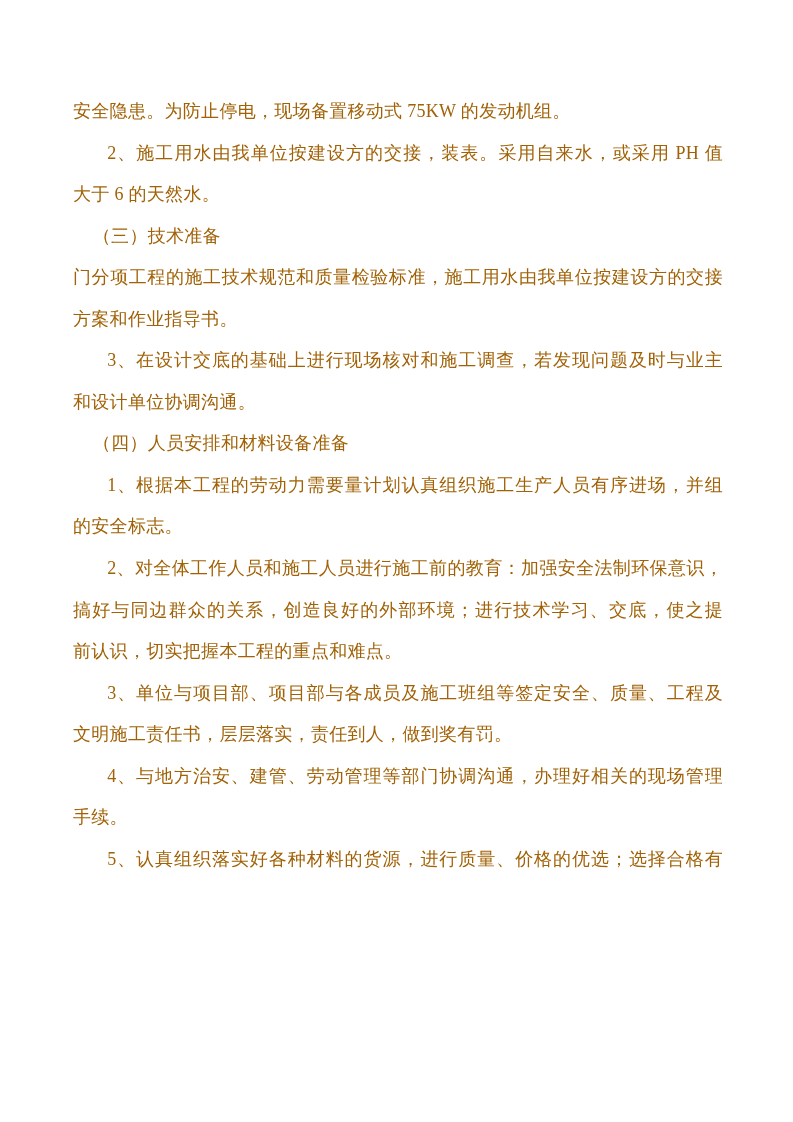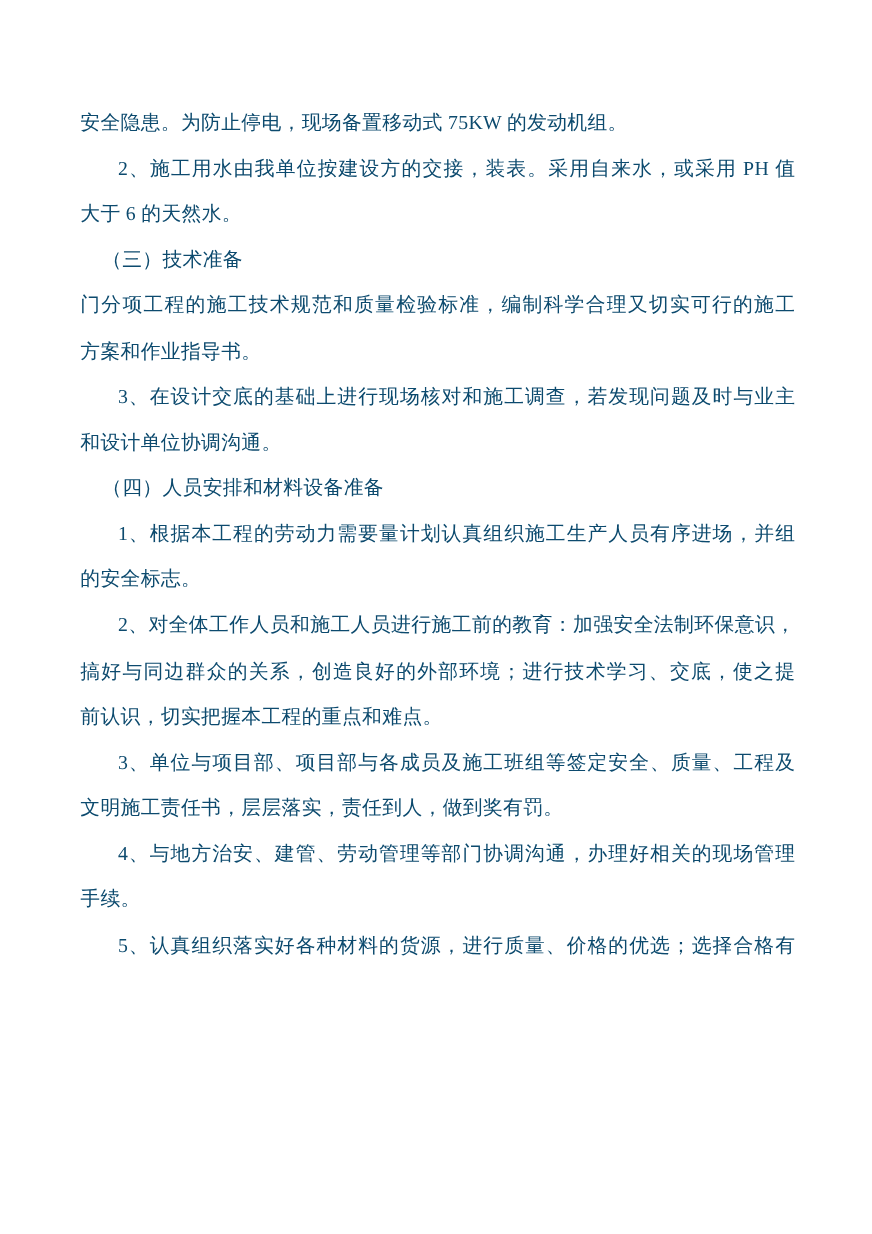--- a/index.html
+++ b/index.html
@@ -40,27 +40,27 @@
     text-align: left;
     text-align-last: left;
   }
   .ind0 { text-indent: 0; }
   .ind1 { text-indent: 1.1em; }
   .ind2 { text-indent: 1.9em; }
 </style>
 </head>
 <body>
 
-<div class="page" style="color: #0c4a6e; background: rgb(255, 255, 255);">
+<div class="page" style="color: #a16207; background: rgb(255, 255, 255);">
   <div class="textblock" id="textblock">
       <div class="line left ind0">安全隐患。为防止停电，现场备置移动式 75KW 的发动机组。</div>
       <div class="line justify ind2">2、施工用水由我单位按建设方的交接，装表。采用自来水，或采用 PH 值</div>
       <div class="line left ind0">大于 6 的天然水。</div>
       <div class="line left ind1">（三）技术准备</div>
-      <div class="line justify ind0">门分项工程的施工技术规范和质量检验标准，编制科学合理又切实可行的施工</div>
+      <div class="line justify ind0">门分项工程的施工技术规范和质量检验标准，施工用水由我单位按建设方的交接</div>
       <div class="line left ind0">方案和作业指导书。</div>
       <div class="line justify ind2">3、在设计交底的基础上进行现场核对和施工调查，若发现问题及时与业主</div>
       <div class="line left ind0">和设计单位协调沟通。</div>
       <div class="line left ind1">（四）人员安排和材料设备准备</div>
       <div class="line justify ind2">1、根据本工程的劳动力需要量计划认真组织施工生产人员有序进场，并组</div>
       <div class="line left ind0">的安全标志。</div>
       <div class="line justify ind2">2、对全体工作人员和施工人员进行施工前的教育：加强安全法制环保意识，</div>
       <div class="line justify ind0">搞好与同边群众的关系，创造良好的外部环境；进行技术学习、交底，使之提</div>
       <div class="line left ind0">前认识，切实把握本工程的重点和难点。</div>
       <div class="line justify ind2">3、单位与项目部、项目部与各成员及施工班组等签定安全、质量、工程及</div>

